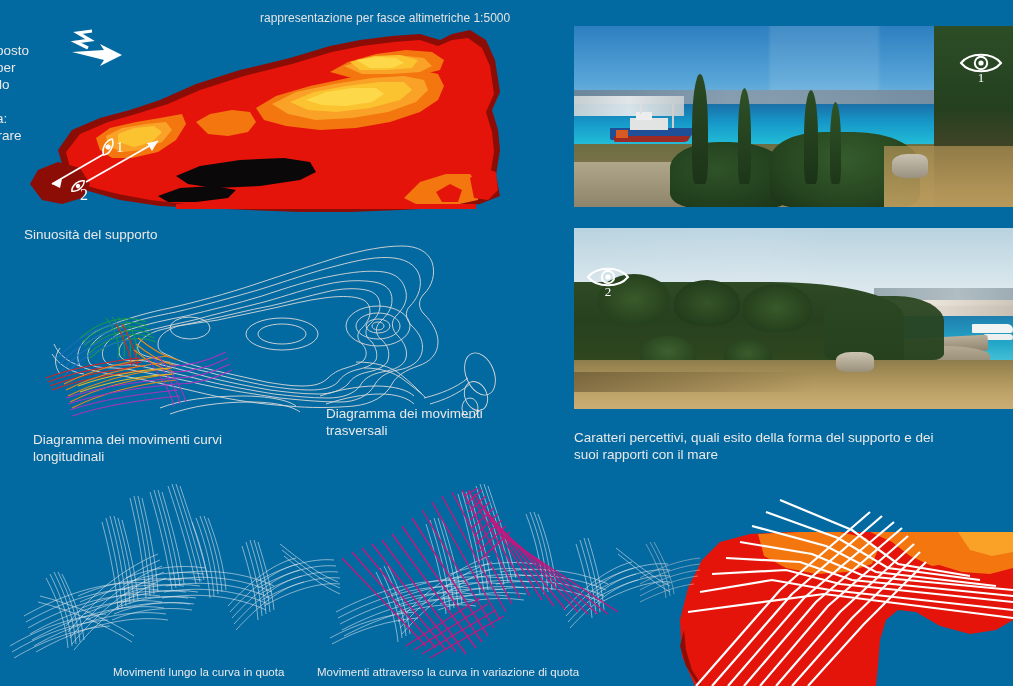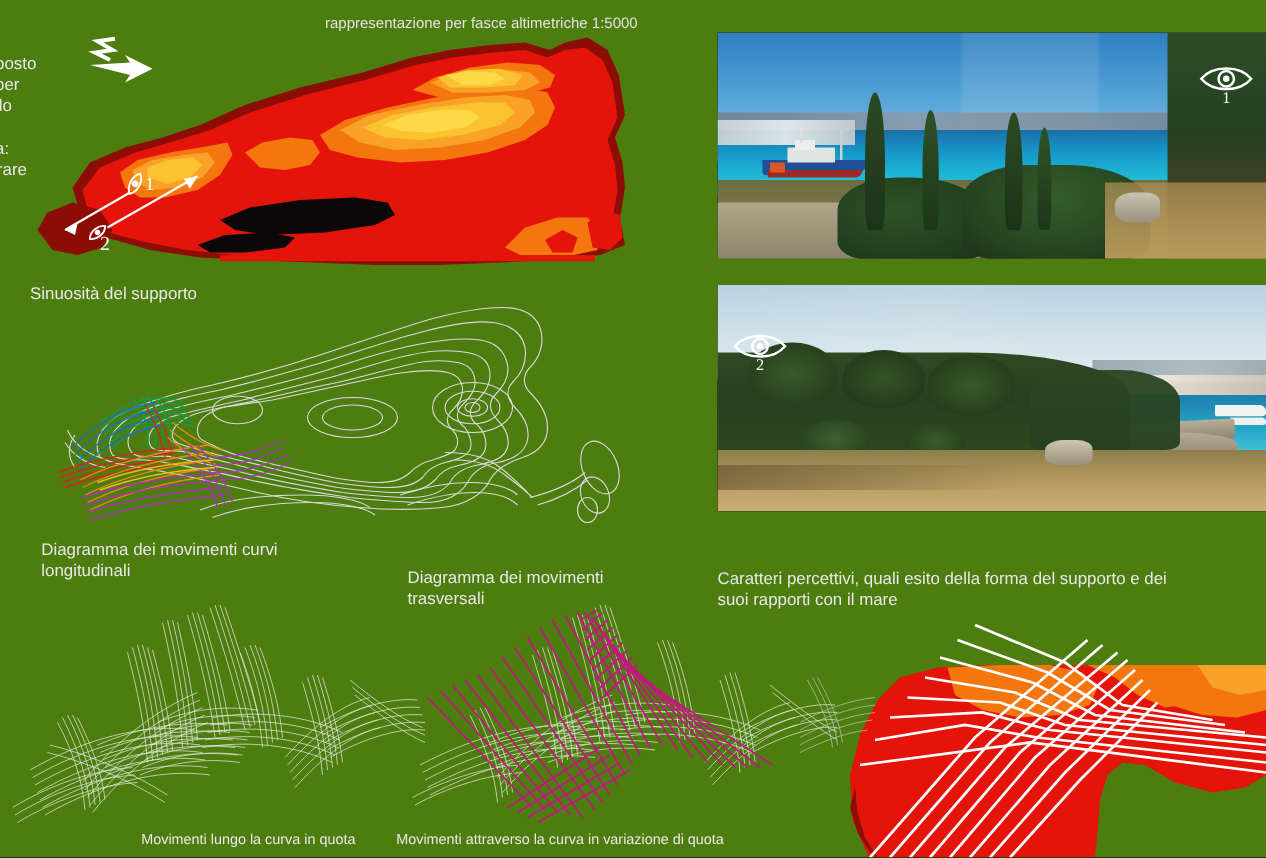--- a/index.html
+++ b/index.html
@@ -1,17 +1,17 @@
 <!DOCTYPE html>
 <html><head>
 <meta charset="utf-8">
 <style>
   html,body{margin:0;padding:0;background:#000;}
   body{width:1013px;height:686px;overflow:hidden;font-family:"Liberation Sans",sans-serif;}
-  #stage{position:relative;width:1013px;height:686px;background:#4d7c0f;overflow:hidden;}
+  #stage{position:relative;width:1013px;height:686px;background:#0369a1;overflow:hidden;}
 
   .txt{position:absolute;color:#e9e9e9;font-size:13.5px;line-height:17px;white-space:pre-wrap;}
   .txt.small{font-size:11.5px;}
   .txt.title{font-size:12px;color:#e3e3e3;}
 
   
   .heatwrap{position:absolute;left:0;top:0;width:560px;height:230px;}
   .heatwrap svg,.contourwrap svg,.diag svg,.botheat svg{display:block;}
 
   
@@ -253,23 +253,23 @@
         <g stroke="#f0c020">
           <path d="M58,148 C86,138 118,132 150,130"></path>
             <path d="M60,154 C88,144 120,138 152,136"></path>
         </g>
       </g>
     </svg>
   </div>
 
   <div class="txt" style="left:20px;top:431px;width:300px;margin-left:13px;">Diagramma dei movimenti curvi
 longitudinali</div>
-  <div class="txt" style="left:326px;top:453px;width:240px;">Diagramma dei movimenti
+  <div class="txt" style="left:326px;top:405px;width:240px;">Diagramma dei movimenti
 trasversali</div>
-  <div class="txt" style="left:574px;top:454px;width:430px;">Caratteri percettivi, quali esito della forma del supporto e dei
+  <div class="txt" style="left:574px;top:429px;width:430px;">Caratteri percettivi, quali esito della forma del supporto e dei
 suoi rapporti con il mare</div>
 
   <div class="diag abs" style="left:10px;top:478px;width:330px;height:186px;">
     <svg width="330" height="186" viewBox="0 0 330 186">
       <g stroke="#f2f2f2" stroke-width="0.6" fill="none" opacity="0.9">
         <path d="M18,150 C60,126 108,112 150,118"></path>
           <path d="M20,156 C62,132 110,118 152,124"></path>
         <path d="M22,162 C64,138 112,124 154,130"></path>
           <path d="M24,168 C66,144 114,130 156,136"></path>
         <path d="M26,174 C68,150 116,136 158,142"></path>

